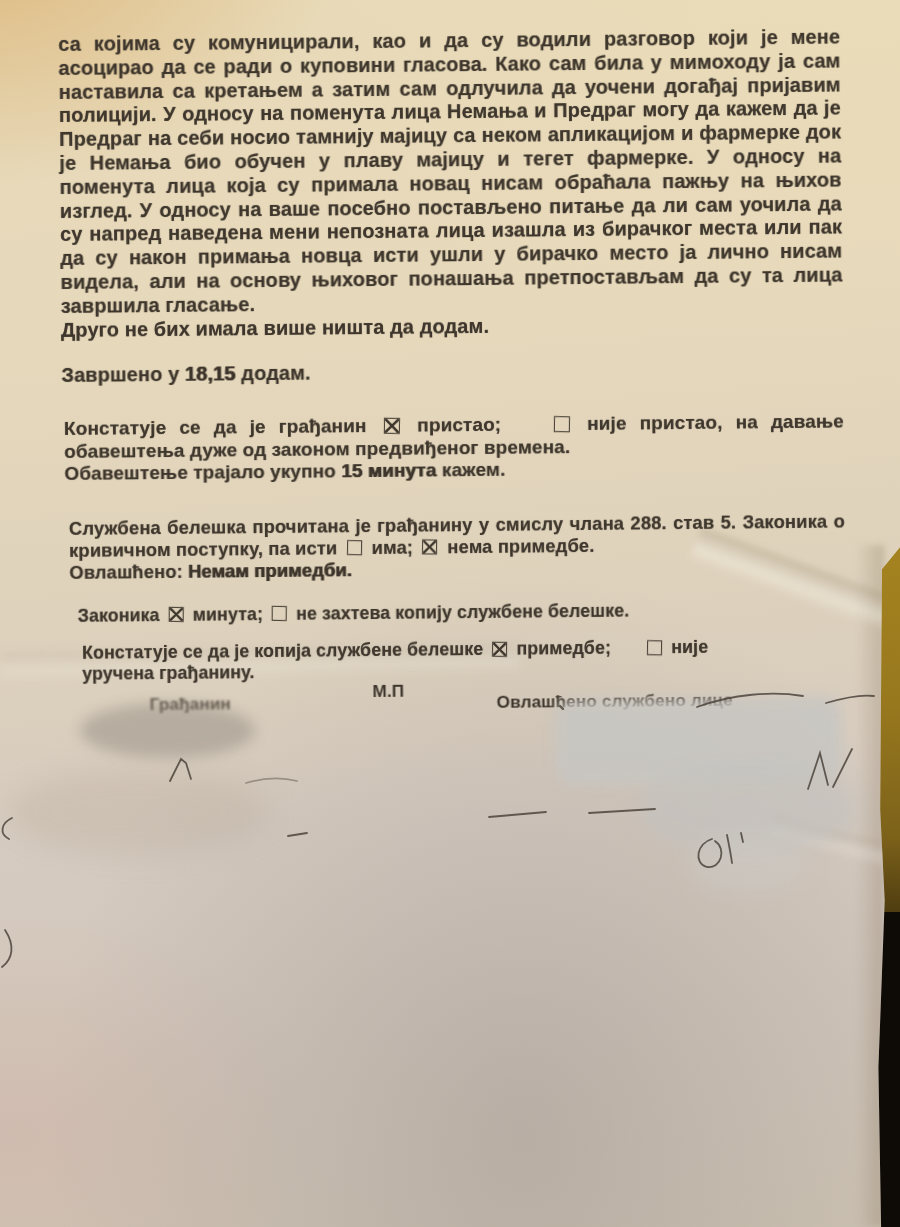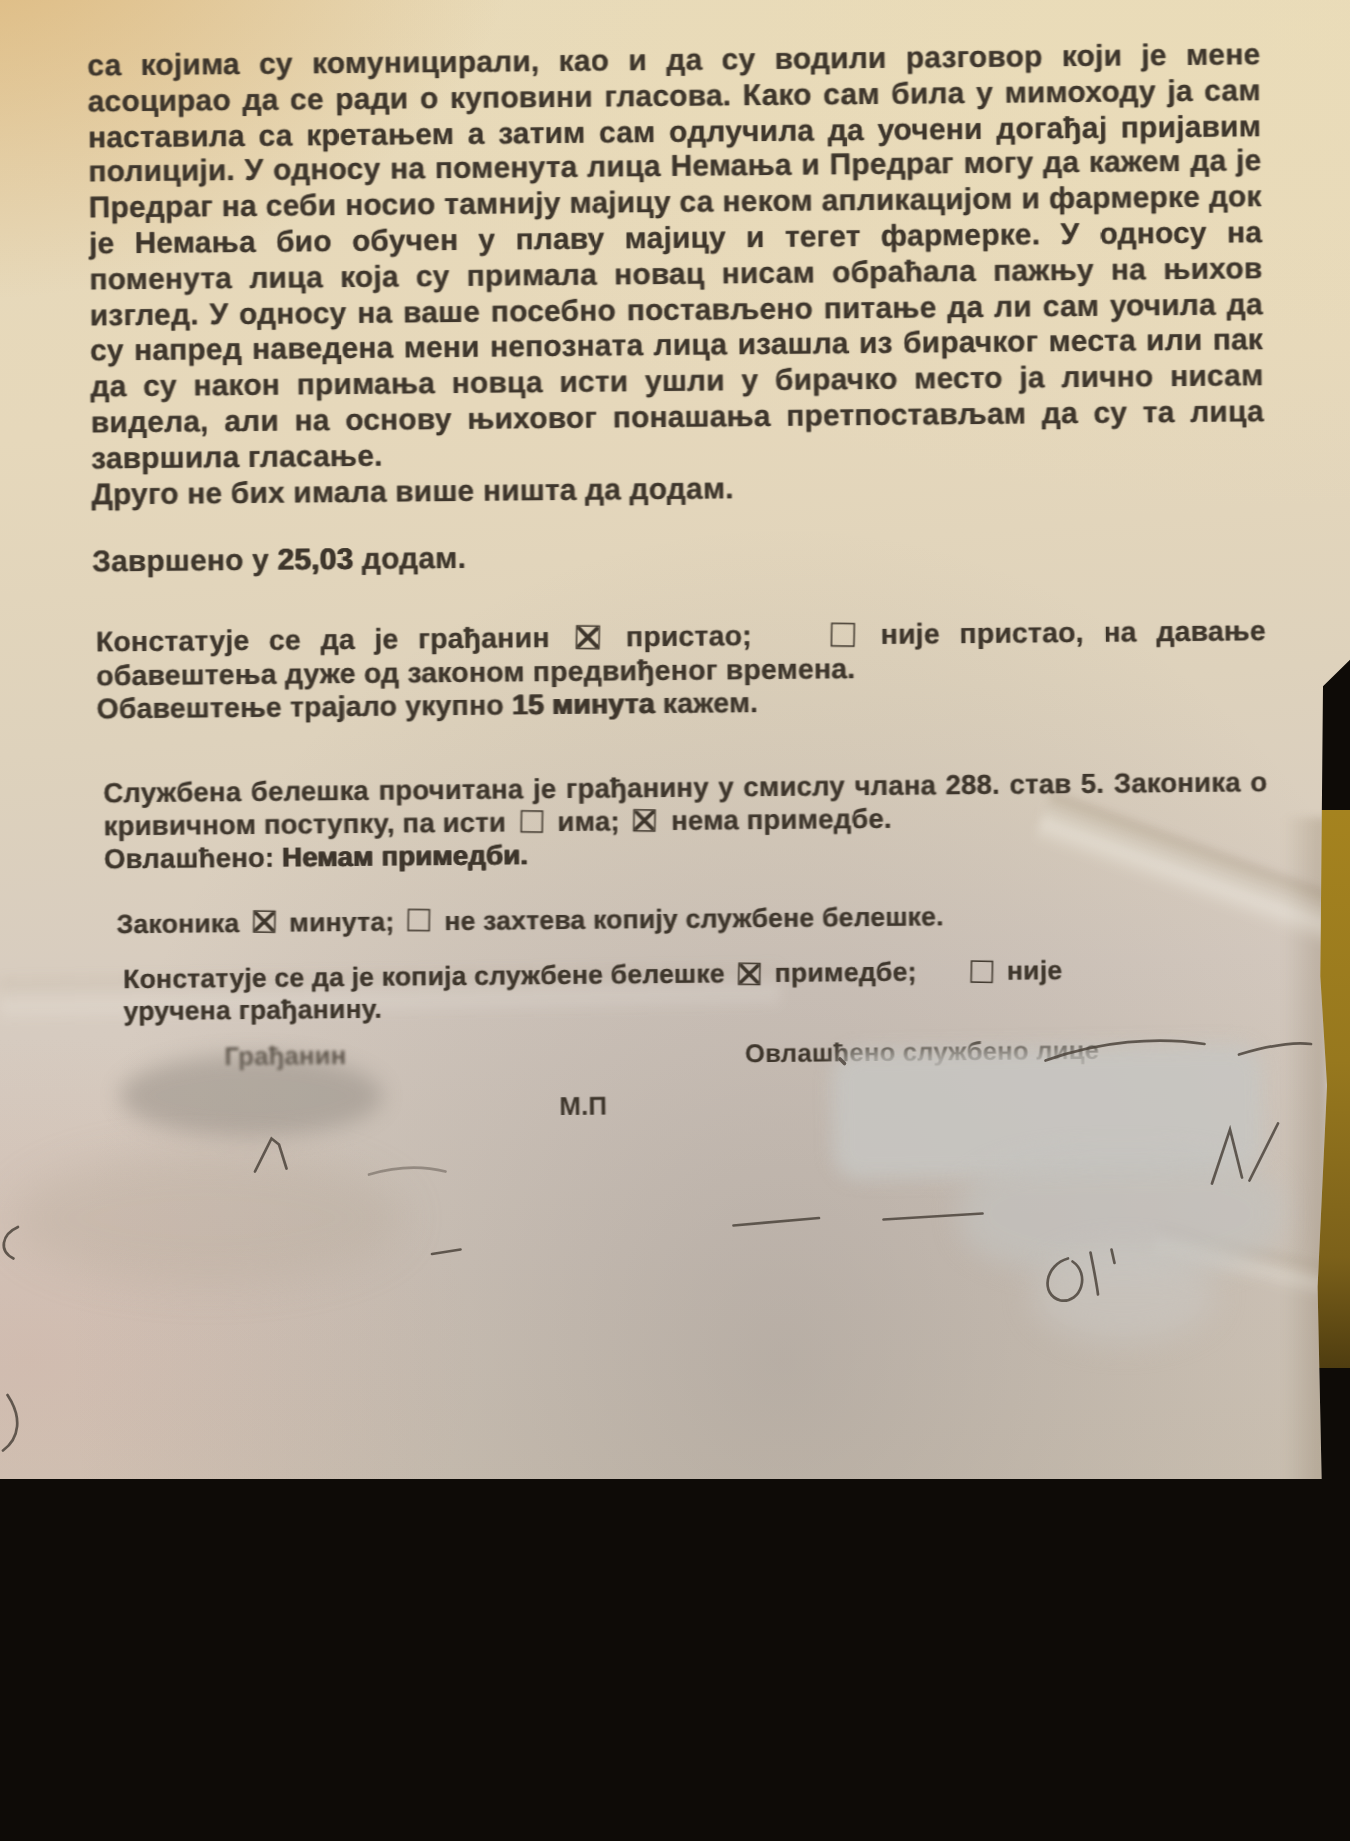--- a/index.html
+++ b/index.html
@@ -1,21 +1,21 @@
 <!DOCTYPE html>
 <html style="--paper: #e6d8ba; --ink: #3e362c; --backdrop: #0e0b07; --wall: #9b7c22;"><head>
 <meta charset="utf-8">
 <style>
   :root{
     --paper:#e6d8ba; --ink:#3e362c; --backdrop:#0e0b07; --wall:#9b7c22;
   }
   *{margin:0;padding:0;box-sizing:border-box;}
   html,body{width:900px;height:1227px;overflow:hidden;}
   body{background:var(--backdrop);font-family:"Liberation Sans","DejaVu Sans",sans-serif;}
-  .scene{position:relative;width:900px;height:986px;background:var(--backdrop);overflow:hidden;}
+  .scene{position:relative;width:900px;height:1227px;background:var(--backdrop);overflow:hidden;}
 
   
   .wall{position:absolute;right:0;top:540px;width:34px;height:372px;
     background:linear-gradient(180deg,#a5831f 0%,#97781e 45%,#7c611a 80%,#4f3d10 100%);}
 
   
   .paper{position:absolute;inset:0;
     clip-path:polygon(0 0,100% 0,100% 44.6%,98% 46.4%,97.8% 66%,98.3% 73.4%,97.6% 87%,97.9% 100%,0 100%);
     background:
       radial-gradient(620px 420px at -4% -6%, rgba(209,147,60,.50), rgba(209,147,60,0) 62%),
@@ -54,21 +54,21 @@
   .cb{position:relative;display:inline-block;width:.82em;height:.82em;
     border:.105em solid var(--ink);vertical-align:-.08em;margin:0 .26em 0 .22em;
     transform:rotate(1.5deg);}
   .cb.checked{background-image:
     linear-gradient(45deg, transparent 42%, var(--ink) 45%, var(--ink) 55%, transparent 58%),
     linear-gradient(-45deg, transparent 42%, var(--ink) 45%, var(--ink) 55%, transparent 58%);}
 
   
   .sig{position:absolute;color:var(--ink);font-weight:700;}
   .sig-citizen{left:85px;top:662px;filter:blur(1.1px);opacity:.8;}
-  .sig-stamp{left:308px;top:697px;}
+  .sig-stamp{left:308px;top:651px;}
   .sig-official{left:432px;top:663px;}
 
   
   .blob{position:absolute;border-radius:50%;}
   .blobA{left:80px;top:703px;width:175px;height:55px;background:#878078;opacity:.42;filter:blur(7px);}
   .blobA2{left:8px;top:768px;width:262px;height:88px;background:#b3a696;opacity:.28;filter:blur(14px);}
   .blobB1{left:555px;top:698px;width:287px;height:86px;background:#c7c6c2;opacity:.85;filter:blur(6px);border-radius:18px;transform:rotate(-1deg);}
   .blobB2{left:640px;top:768px;width:215px;height:82px;background:#c3c2be;opacity:.68;filter:blur(9px);border-radius:40%;}
   .blobB3{left:688px;top:833px;width:122px;height:62px;background:#cbc9c5;opacity:.5;filter:blur(10px);}
 
@@ -86,21 +86,21 @@
     <div class="crease crease2"></div>
     <div class="crease crease3"></div>
 
     <div class="content">
       <p class="para fs1 just">са којима су комуницирали, као и да су водили разговор који је мене асоцирао да се ради о куповини гласова. Како сам била у мимоходу ја сам наставила са кретањем а затим сам одлучила да уочени догађај пријавим полицији. У односу на поменута лица Немања и Предраг могу да кажем да је Предраг на себи носио тамнију мајицу са неком апликацијом и фармерке док је Немања био обучен у плаву мајицу и тегет фармерке. У односу на поменута лица која су примала новац нисам обраћала пажњу на њихов изглед. У односу на ваше посебно постављено питање да ли сам уочила да су напред наведена мени непозната лица изашла из бирачког места или пак да су након примања новца исти ушли у бирачко место ја лично нисам видела, али на основу њиховог понашања претпостављам да су та лица завршила гласање.</p>
 
       <p class="para fs1">Друго не бих имала више ништа да додам.</p>
 
       <p class="para fs1 gap-md">
         <span>Завршено у</span>
-        <span class="strong">25,03</span>
+        <span class="strong">18,15</span>
         <span>додам.</span>
       </p>
 
       <p class="para fs2 just gap-lg ind1">
         <span>Констатује се да је грађанин</span>
         <span class="cb checked"></span>
         <span>пристао;</span>
         <span class="wgap"></span>
         <span class="cb unchecked"></span>
         <span>није пристао, на давање обавештења дуже од законом предвиђеног времена.</span>

